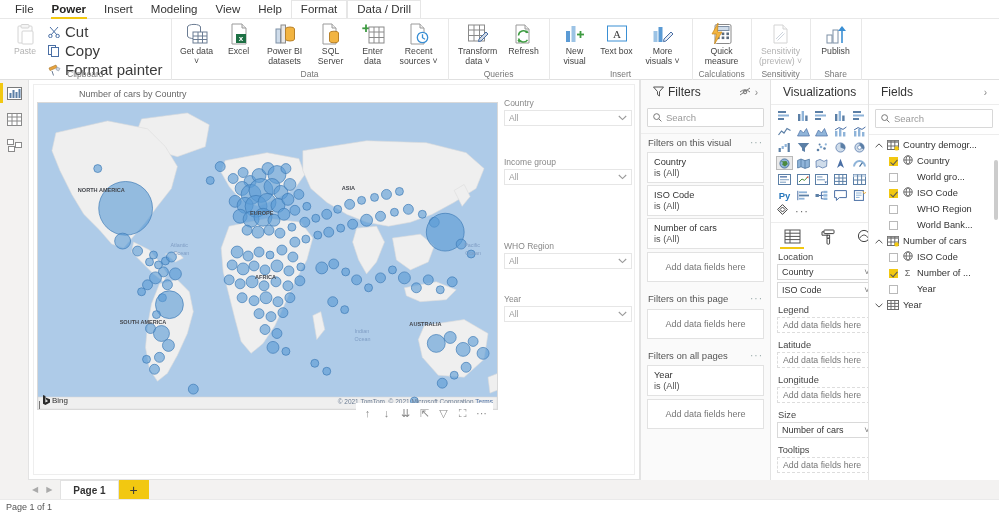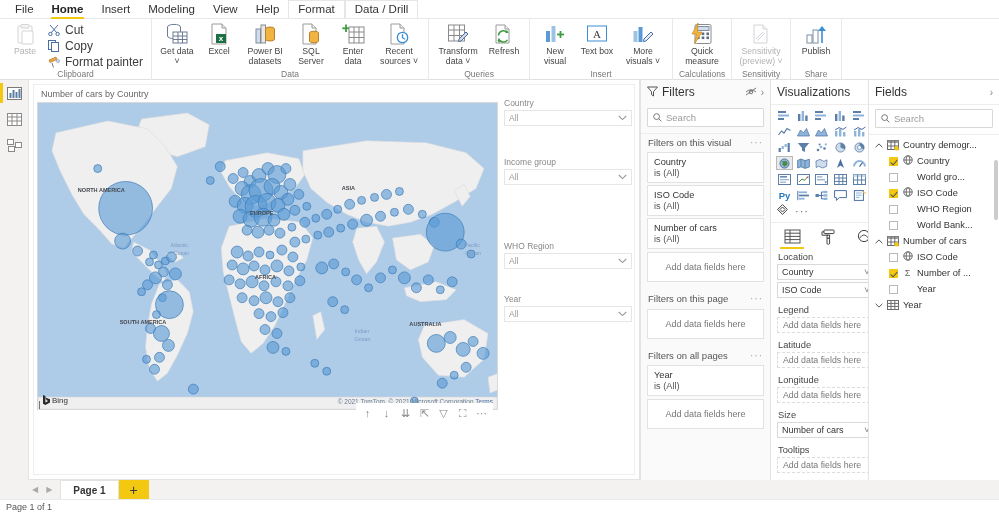--- a/index.html
+++ b/index.html
@@ -31,36 +31,36 @@
             border-right:1px solid #e8e8e8; padding:2px 4px 0; height:61px; }
   .rgroup-items { display:flex; align-items:flex-start; height:46px; }
   .rgroup-label { text-align:center; font-size:8.5px; color:#777; padding-bottom:1px; }
   .rbtn { display:flex; flex-direction:column; align-items:center; justify-content:flex-start;
           width:42px; padding:1px 1px 0; cursor:default; }
   .rbtn .ic { height:24px; display:flex; align-items:center; justify-content:center; }
   .rbtn .lb { font-size:8.7px; line-height:9.6px; text-align:center; color:#444; margin-top:1px; }
   .rbtn.disabled .lb, .rbtn.disabled .ic { opacity:.42; }
   .rbtn.wide { width:50px; }
   .rstack { display:flex; flex-direction:column; justify-content:center; padding-top:1px; }
-  .rsbtn { display:flex; align-items:center; gap:4px; padding:1px 4px 1px 1px; font-size:12px; color:#3b3b3b; }
+  .rsbtn { display:flex; align-items:center; gap:4px; padding:1px 4px 1px 1px; font-size:15px; color:#3b3b3b; }
   .rsbtn .sic { width:14px; height:13px; display:flex; align-items:center; justify-content:center; }
 
   
   .rail { position:absolute; left:0; top:80px; width:28px; bottom:33px; background:#f3f2f1; }
   .rail .rit { position:relative; height:26px; display:flex; align-items:center; justify-content:center; }
   .rail .rit.sel:before { content:""; position:absolute; left:0; top:3px; bottom:3px; width:3px; background:#f2c811; }
 
   
   .canvas { position:absolute; left:28px; top:80px; right:359px; bottom:33px; background:#fff;
             border:1px solid #e3e3e3; border-top:none; }
   .report-page { position:absolute; left:4px; top:4px; right:4px; bottom:4px; background:#fff;
                  border:1px solid #eee; }
 
   
-  .mapvis { position:absolute; left:3px; top:3px; width:461px; height:322px; }
+  .mapvis { position:absolute; left:3px; top:3px; width:461px; height:322px;padding-left:38px; }
   .mapvis-title { font-size:9px; color:#666; padding:1px 0 1px 4px; }
   .mapbox { position:absolute; left:0; top:14px; right:0; bottom:0; border:1px solid #d9d9d9; overflow:hidden; background:#aec6e8; }
   .map-svg { position:absolute; inset:0; width:100%; height:100%; }
   .bing { position:absolute; left:5px; bottom:4px; font-size:8px; color:#333; display:flex; align-items:center; gap:2px; }
   .mapcopy { position:absolute; right:4px; bottom:4px; font-size:6.5px; color:#6b7c93; white-space:nowrap; }
   .mapcopy a { color:#4a6fa5; text-decoration:underline; }
   .mapzoom { position:absolute; left:1px; bottom:-1px; width:10px; height:9px; border-left:1px solid #777;
              border-bottom:1px solid #777; }
 
   .vis-toolbar { position:absolute; left:322px; top:318px; display:flex; gap:2px; align-items:center;
@@ -72,21 +72,21 @@
   .slicer { position:absolute; width:128px; }
   .slicer .sl-label { font-size:8.5px; color:#888; padding-bottom:2px; }
   .slicer .sl-box { height:16px; border:1px solid #e6e6e6; background:#fff; display:flex; align-items:center;
                     justify-content:space-between; padding:0 4px; font-size:8.5px; color:#9b9b9b;gap:48px; }
 
   
   .pane { position:absolute; top:80px; bottom:33px; background:#fff; border-left:1px solid #e3e3e3; }
   .pane-filters { right:229px; width:130px; background:#fafafa; }
   .pane-vis     { right:108px; width:121px; }
   .pane-fields  { right:0;     width:131px; }
-  .pane-head { display:flex; align-items:center; height:24px; padding:0 6px; gap:4px; }
+  .pane-head { display:flex; align-items:center; height:24px; padding:0 12px; gap:4px; }
   .pane-head .ptitle { font-size:12px; color:#333; flex:1; }
   .pane-head .pico { color:#888; font-size:10px; }
   .pane-sep { height:1px; background:#ededed; margin:0 0 0 0; }
 
   .searchbox { margin:4px 6px 6px; height:19px; border:1px solid #d8d8d8; background:#fff; border-radius:1px;
                display:flex; align-items:center; gap:4px; padding:0 5px; }
   .searchbox .sph { font-size:9.5px; color:#9a9a9a; }
 
   .sec-head { display:flex; align-items:center; justify-content:space-between; padding:3px 7px 2px;
               font-size:9.5px; color:#555; }
@@ -144,21 +144,21 @@
                border-top:1px solid #eaeaea; display:flex; align-items:center; padding-left:6px;
                font-size:9px; color:#555; }
 </style>
 </head>
 <body>
 
 <div class="app">
 
   <div class="menubar" id="menubar">
       <div class="mi">File</div>
-      <div class="mi active">Home</div>
+      <div class="mi active">Power</div>
       <div class="mi">Insert</div>
       <div class="mi">Modeling</div>
       <div class="mi">View</div>
       <div class="mi">Help</div>
       <div class="mi ctx">Format</div>
       <div class="mi ctx">Data / Drill</div>
     </div>
   <div class="menubar-line"></div>
 
   <div class="ribbon" id="ribbon">

